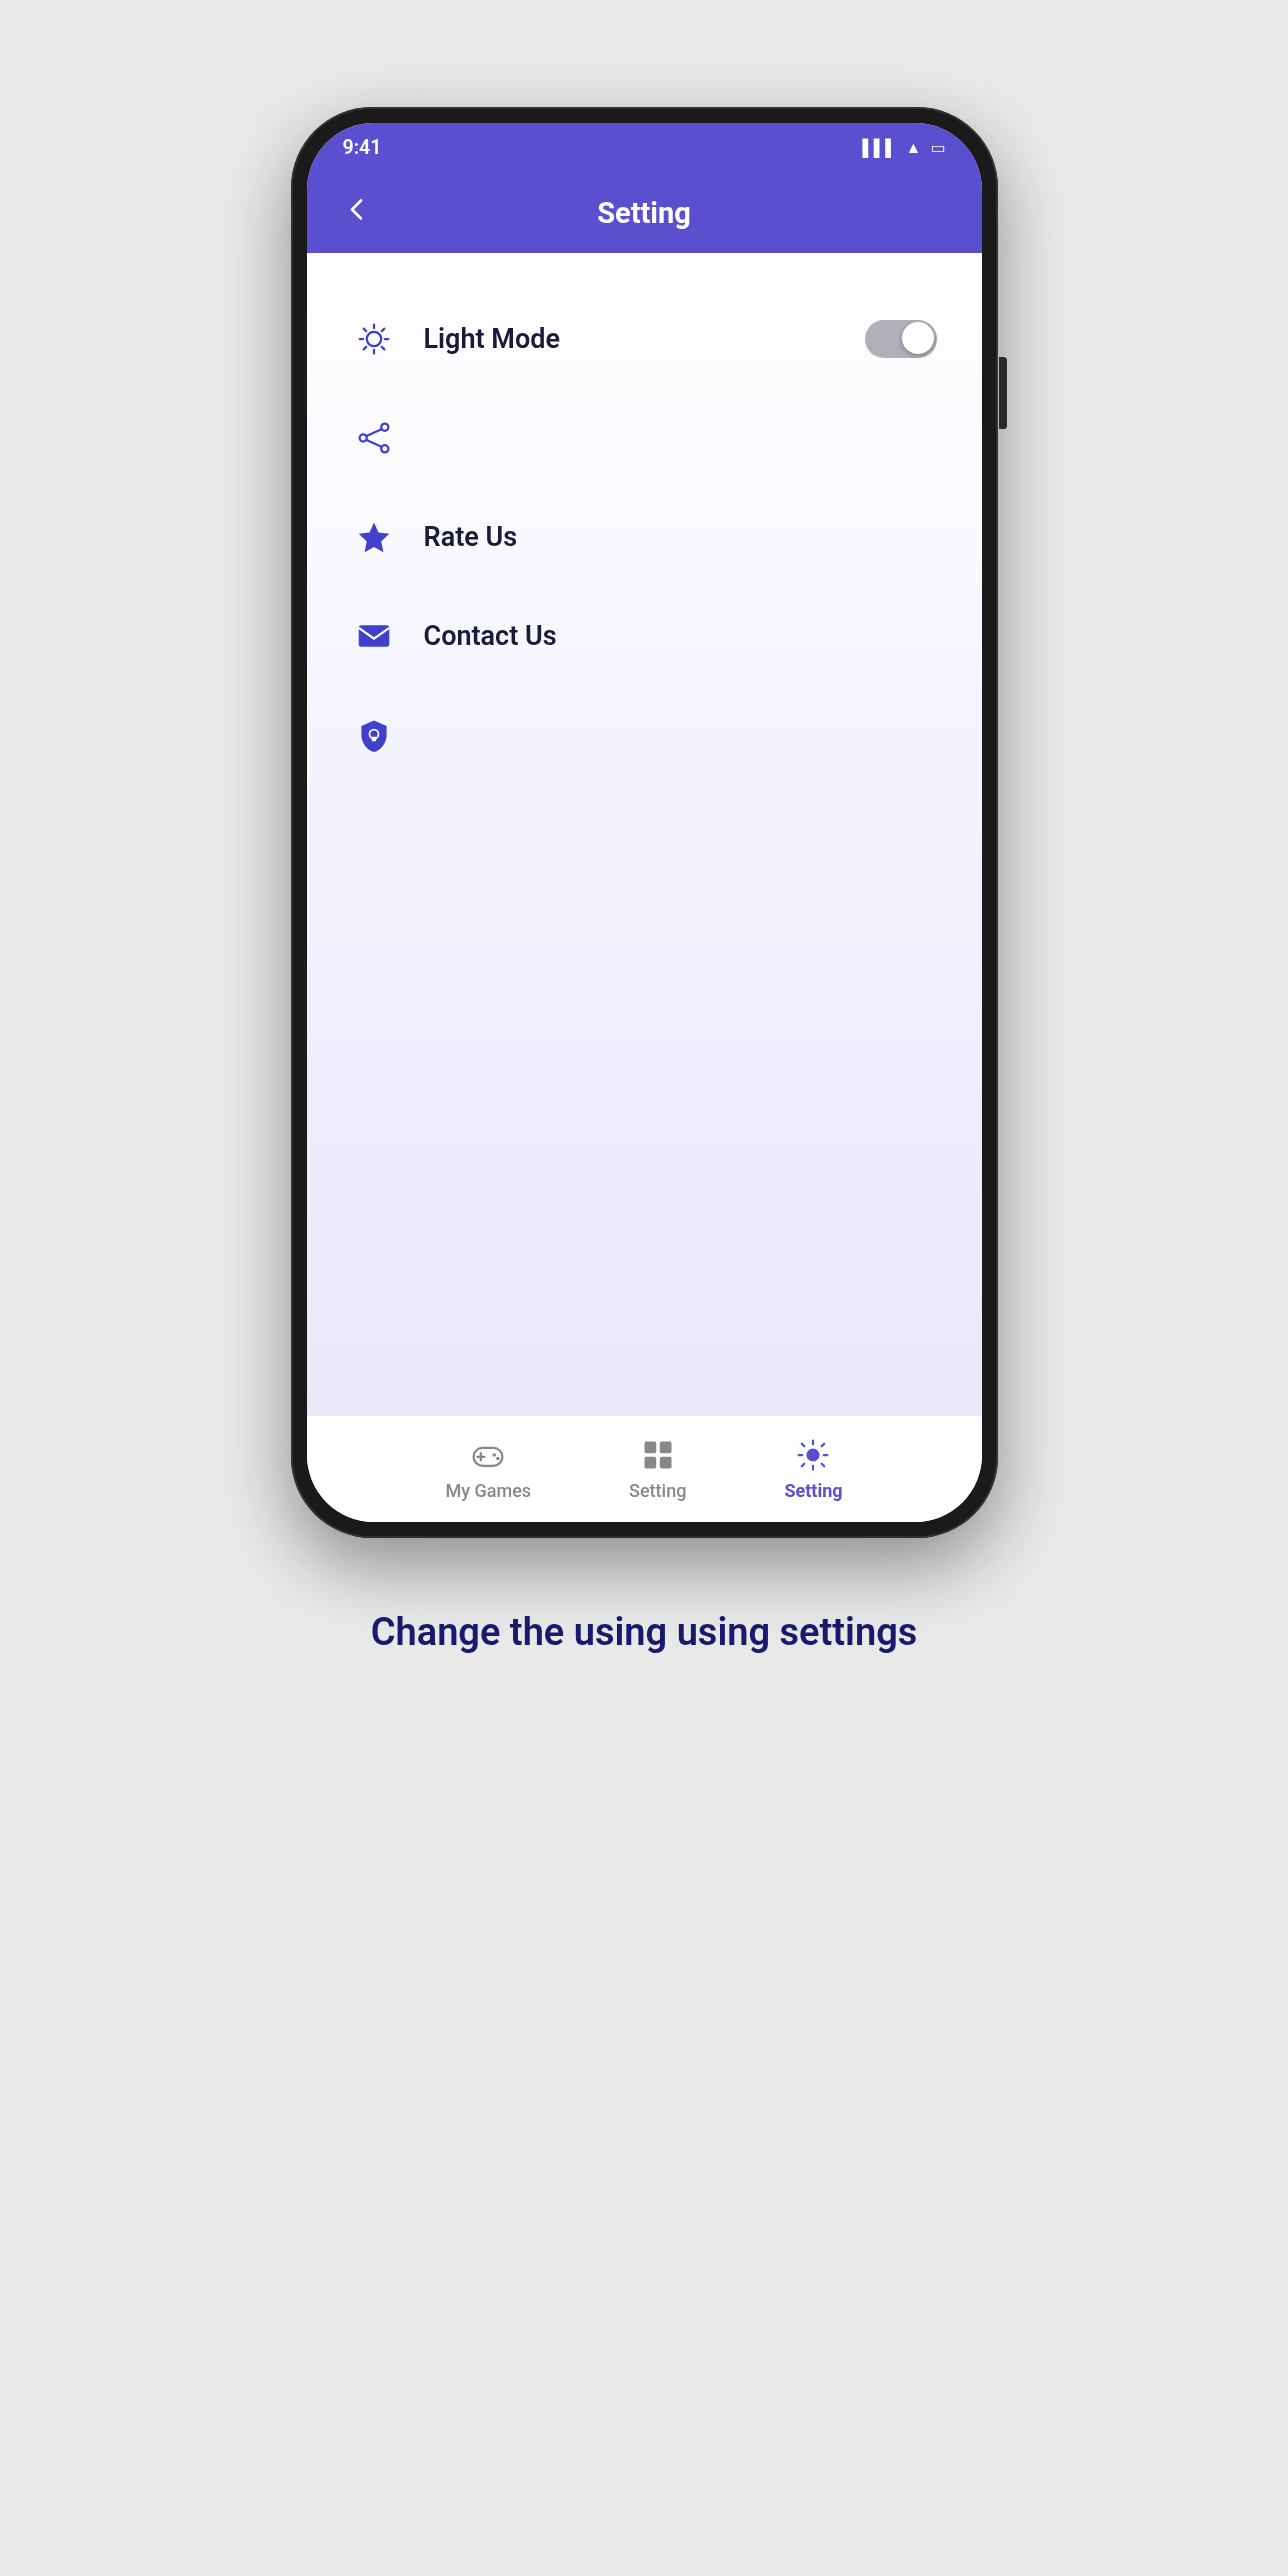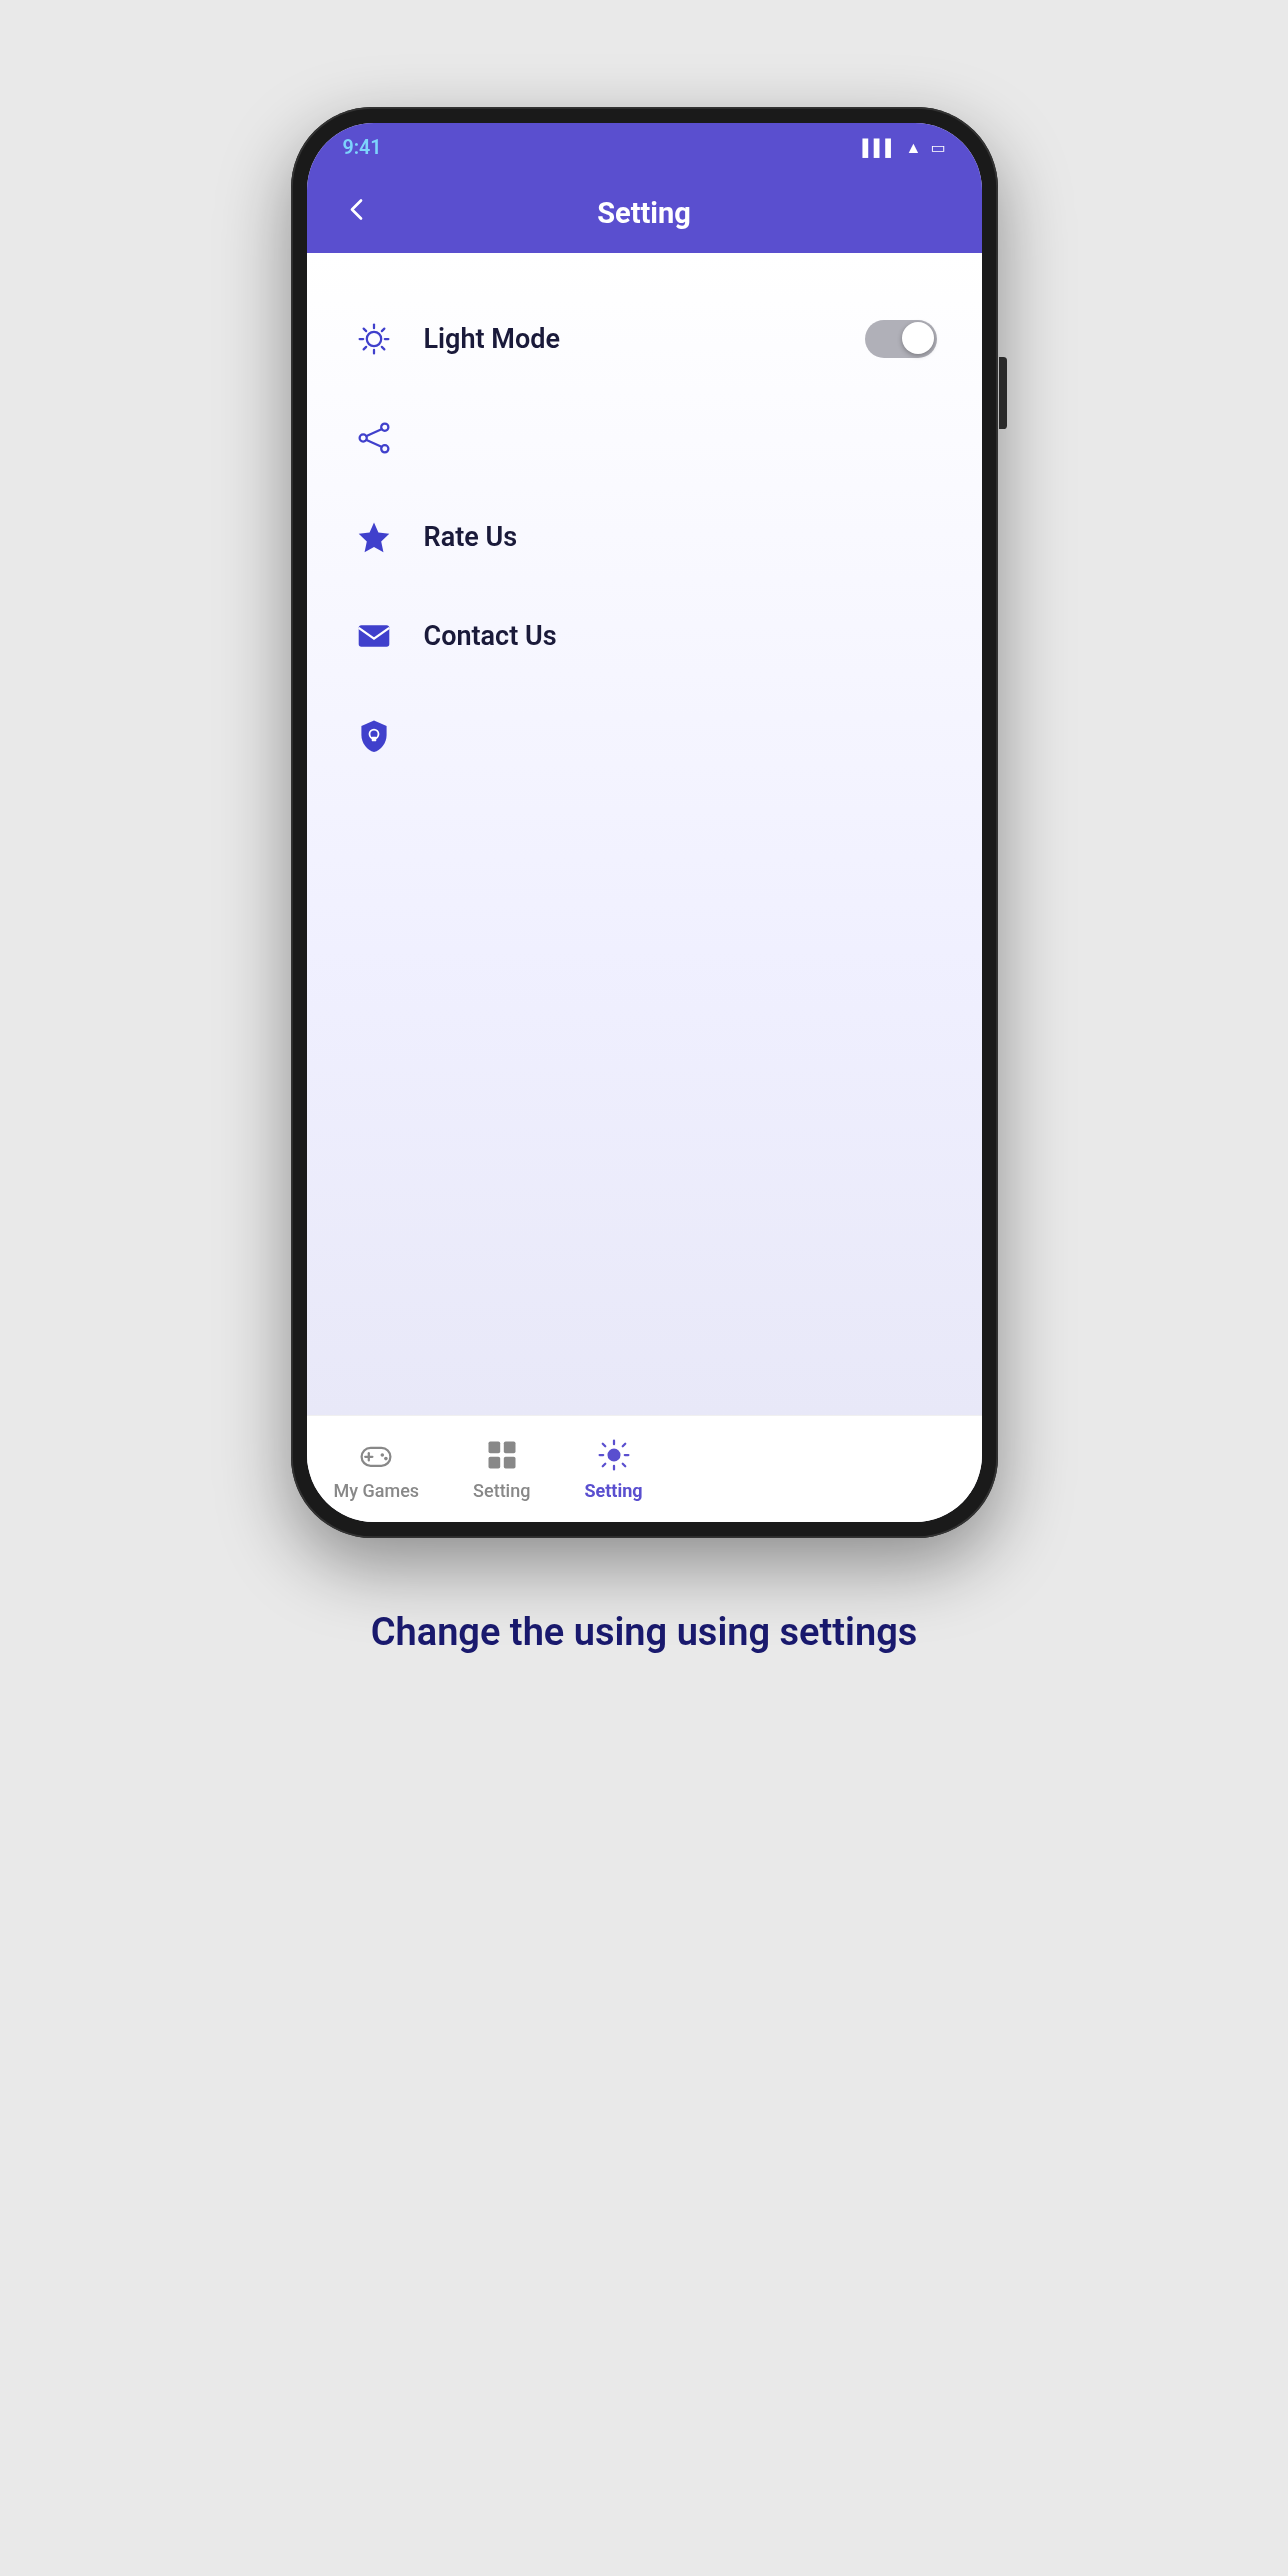--- a/index.html
+++ b/index.html
@@ -55,21 +55,21 @@
       height: 49px;
       background: #5a4fcf;
       display: flex;
       align-items: center;
       justify-content: space-between;
       padding: 0 36px;
       flex-shrink: 0;
     }
 
     .status-time {
-      color: #7dd3fc;
+      color: #ffffff;
       font-size: 19.7px;
       font-weight: 600;
     }
 
     .status-icons {
       display: flex;
       align-items: center;
       gap: 9px;
     }
 
@@ -173,23 +173,24 @@
       box-shadow: 0 1.8px 5.4px rgba(0,0,0,0.3);
     }
 
     
     .bottom-nav {
       width: 100%;
       height: 107px;
       background: white;
       display: flex;
       align-items: center;
-      justify-content: flex-start;
+      justify-content: center;
       border-top: 0.9px solid #f0f0f0;
       flex-shrink: 0;
+      gap: 44px;
     }
 
     .nav-item {
       display: flex;
       flex-direction: column;
       align-items: center;
       gap: 7.2px;
       cursor: pointer;
       padding: 9px 27px;
     }

